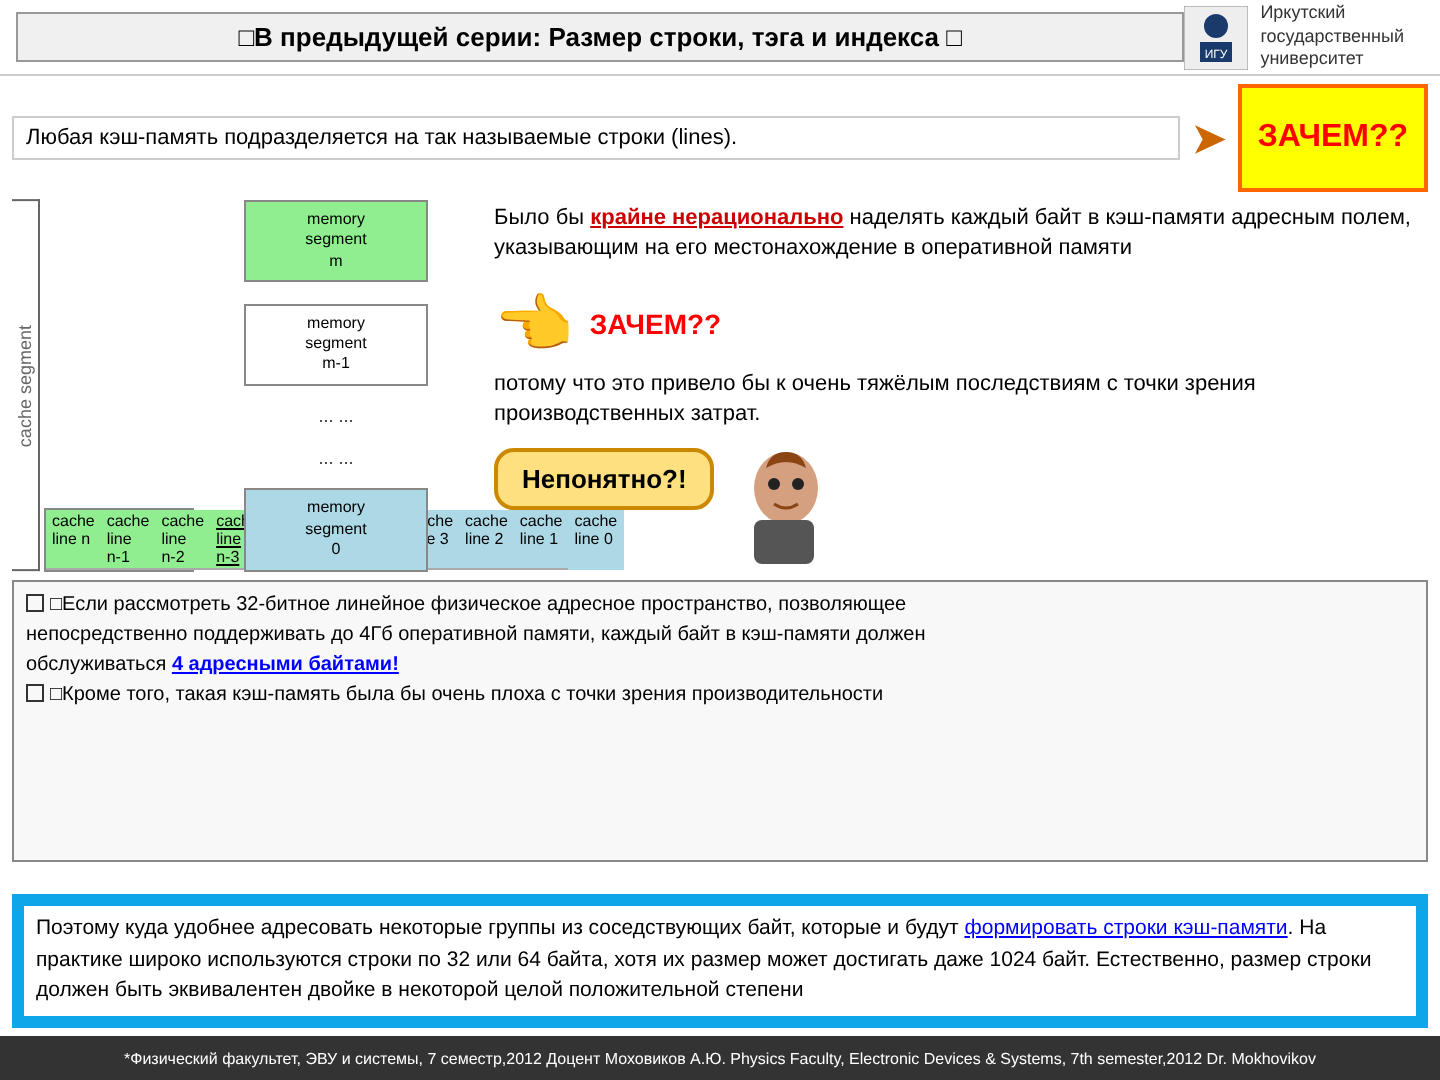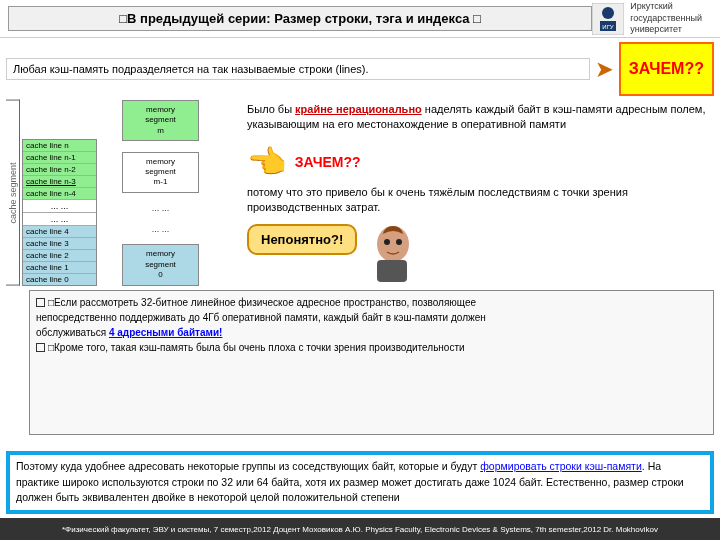--- a/index.html
+++ b/index.html
@@ -68,41 +68,41 @@
       display: flex;
       align-items: center;
       justify-content: center;
       width: 14px;
       margin-right: 2px;
     }
 
     #cache-lines-box {
       border: 1px solid #888;
       display: flex;
-      flex-direction: column;
+      flex-direction: row;
       width: 75px;
       margin-top: 8px;
     }
 
     .cache-line {
       font-size: 8px;
       padding: 1px 3px;
       border-bottom: 1px solid #aaa;
       color: #000;
     }
     .cache-line:last-child { border-bottom: none; }
     .cache-dots { text-align: center; font-size: 9px; padding: 1px 0; }
 
     .memory-seg {
       border: 1px solid #888;
       background: #fff;
       font-size: 8px;
       text-align: center;
       padding: 4px 6px;
-      width: 77px;
+      width: 92px;
       line-height: 1.3;
     }
     .mem-dots { font-size: 9px; text-align: center; color: #333; }
 
     #why-badge {
       background: #ffff00;
       border: 2px solid #ff6600;
       color: #ff0000;
       font-size: 16px;
       font-weight: bold;
@@ -147,32 +147,31 @@
       align-self: flex-start;
     }
 
     #bottom-right {
       flex: 1;
       border: 1px solid #888;
       background: #f8f8f8;
       padding: 4px 6px;
       font-size: 10px;
       line-height: 1.5;
-      margin-left: 23px;
     }
 
     .address-link {
       color: #0000ff;
       text-decoration: underline;
       font-weight: bold;
     }
 
     
     #conclusion {
-      border: 4px solid #0ea5e9;
+      border: 6px solid #0ea5e9;
       padding: 4px 6px;
       font-size: 10.5px;
       line-height: 1.5;
       margin-top: 16px;
       background: #fff;
     }
 
     .form-link {
       color: #0000ff;
       text-decoration: underline;

